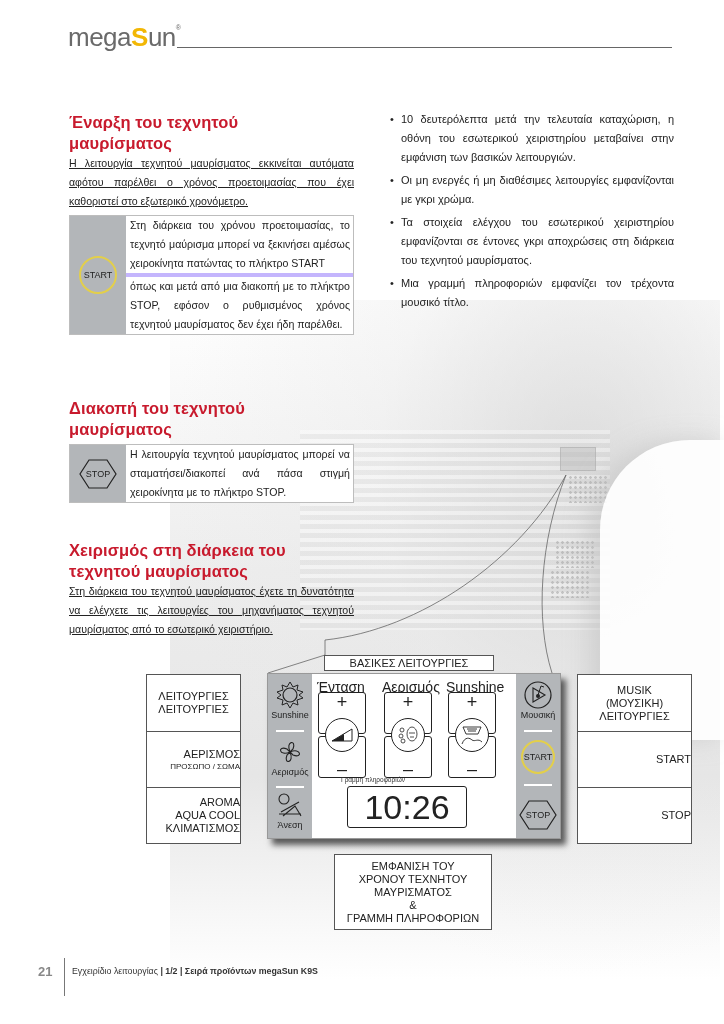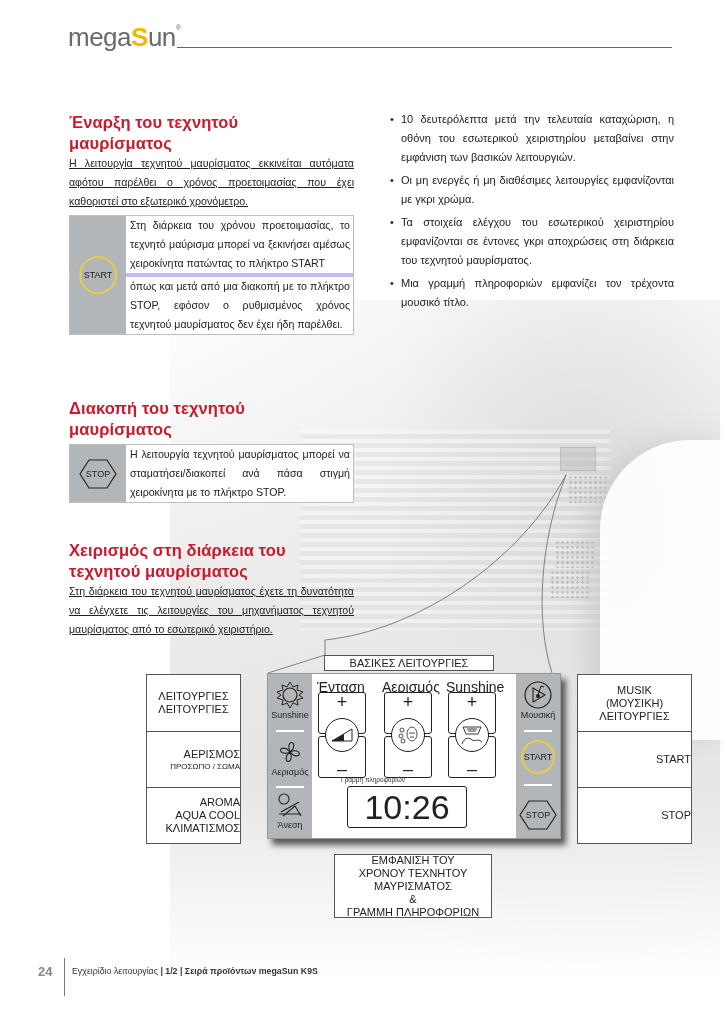--- a/index.html
+++ b/index.html
@@ -314,25 +314,25 @@
           </svg>
         <span>STOP</span>
       </div>
     </div>
   </div>
 </div>
 
 <div class="infoline-label">Γραμμή πληροφοριών</div>
 <div class="time-box">10:26</div>
 
-<div class="label-box" style="left:334px;top:854px;width:158px;height:64px;justify-content:center;">
+<div class="label-box" style="left:334px;top:854px;width:158px;height:76px;justify-content:center;">
   <span>ΕΜΦΑΝΙΣΗ ΤΟΥ</span>
   <span>ΧΡΟΝΟΥ ΤΕΧΝΗΤΟΥ</span>
   <span>ΜΑΥΡΙΣΜΑΤΟΣ</span>
   <span>&amp;</span>
   <span>ΓΡΑΜΜΗ ΠΛΗΡΟΦΟΡΙΩΝ</span>
 </div>
 
-<div class="footer-num">24</div>
+<div class="footer-num">21</div>
 <div class="footer-bar"></div>
 <div class="footer-text">
   <span>Εγχειρίδιο λειτουργίας</span> <b>| 1/2 | Σειρά προϊόντων megaSun K9S</b>
 </div>
 
 </body></html>

